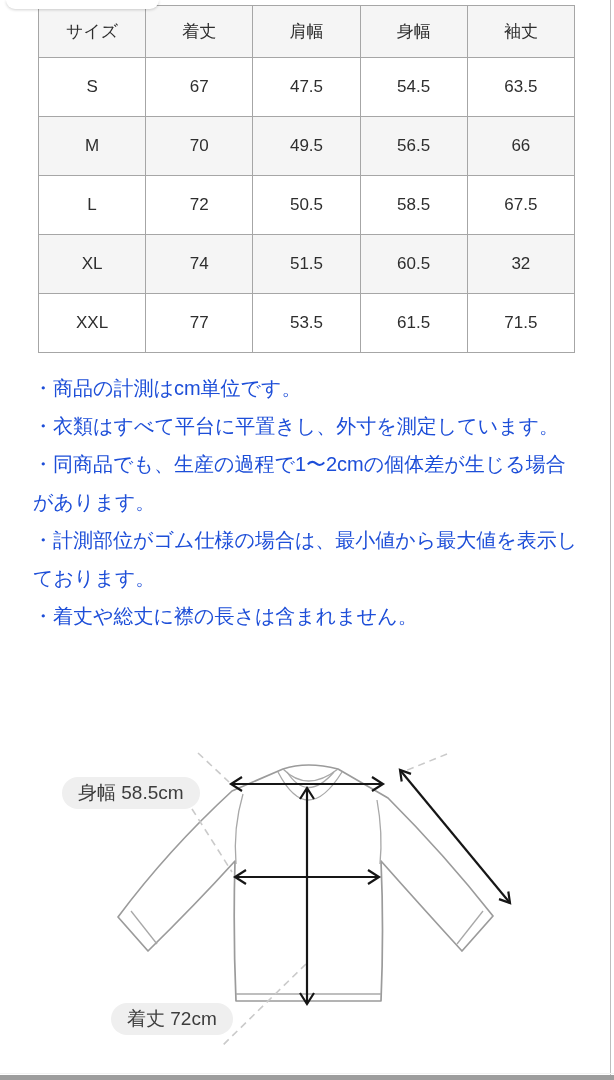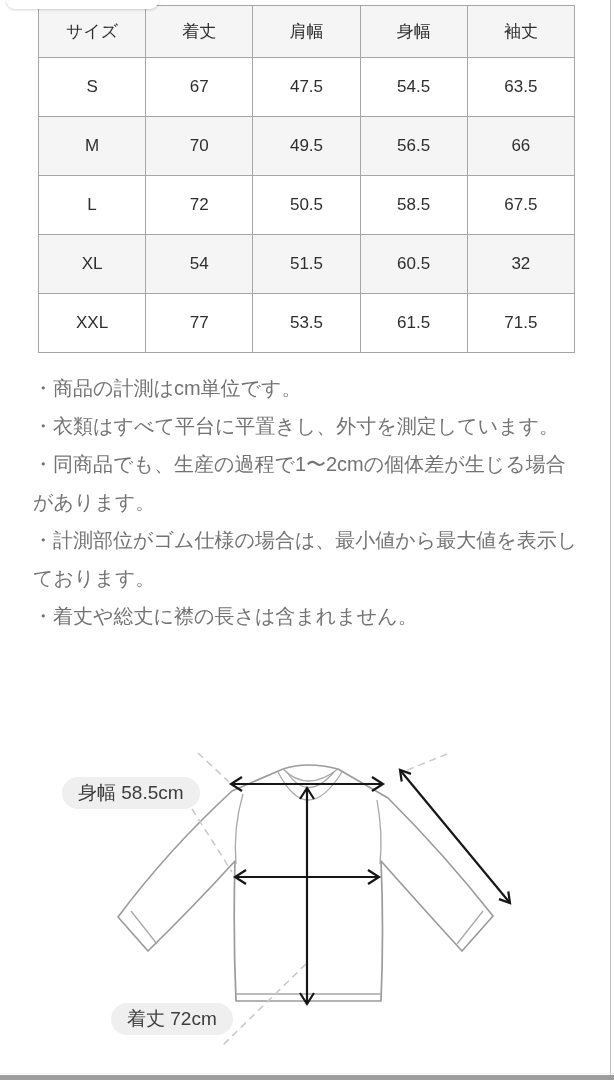--- a/index.html
+++ b/index.html
@@ -15,21 +15,21 @@
   table.size-table { position:absolute; left:38px; top:5px; width:537px;
     border-collapse:collapse; table-layout:fixed; text-align:center;
     font-size:17px; color:#2e2e2e; z-index:2; }
   .size-table th, .size-table td { border:1px solid #a6a6a6; font-weight:400; padding:0; }
   .size-table thead tr { height:52px; background:#f5f5f5; }
   .size-table tbody tr { height:59px; background:#ffffff; }
   .size-table tbody tr:nth-child(even) { background:#f5f5f5; }
 
   
   .notes { position:absolute; left:33px; top:369px; width:549px;
-    font-size:20px; line-height:38px; color:#737373; }
+    font-size:20px; line-height:38px; color:#1d4ed8; }
   .notes p { margin:0; }
 
   
   .diagram-svg { position:absolute; left:0; top:700px; }
   .pill { position:absolute; background:#efefef; border-radius:17px;
     height:32px; line-height:32px; padding:0 16px; font-size:19px;
     color:#3d3d3d; white-space:nowrap; z-index:3; }
   .pill-shoulder { left:84px;  top:721px; }
   .pill-sleeve   { left:362px; top:721px; }
   .pill-bodyw    { left:62px;  top:777px; }
@@ -74,21 +74,21 @@
       </tr>
       <tr>
         <td>L</td>
         <td>72</td>
         <td>50.5</td>
         <td>58.5</td>
         <td>67.5</td>
       </tr>
       <tr>
         <td>XL</td>
-        <td>54</td>
+        <td>74</td>
         <td>51.5</td>
         <td>60.5</td>
         <td>32</td>
       </tr>
       <tr>
         <td>XXL</td>
         <td>77</td>
         <td>53.5</td>
         <td>61.5</td>
         <td>71.5</td>

